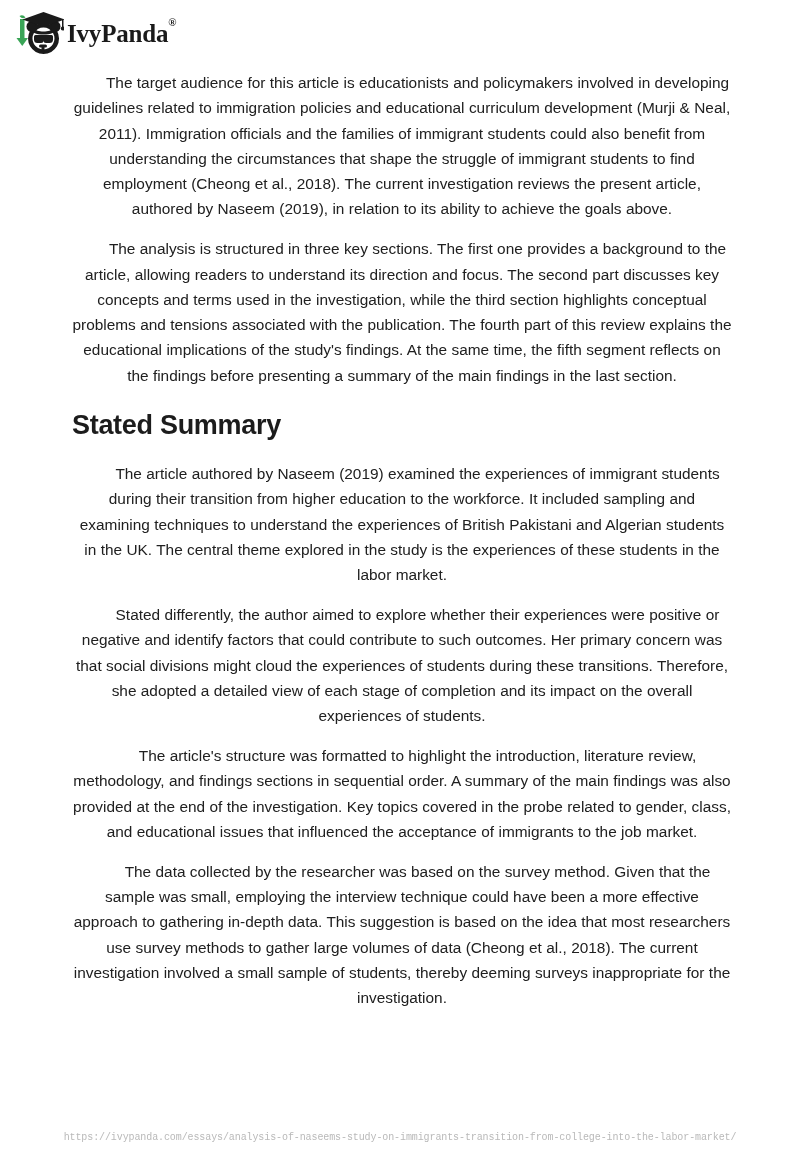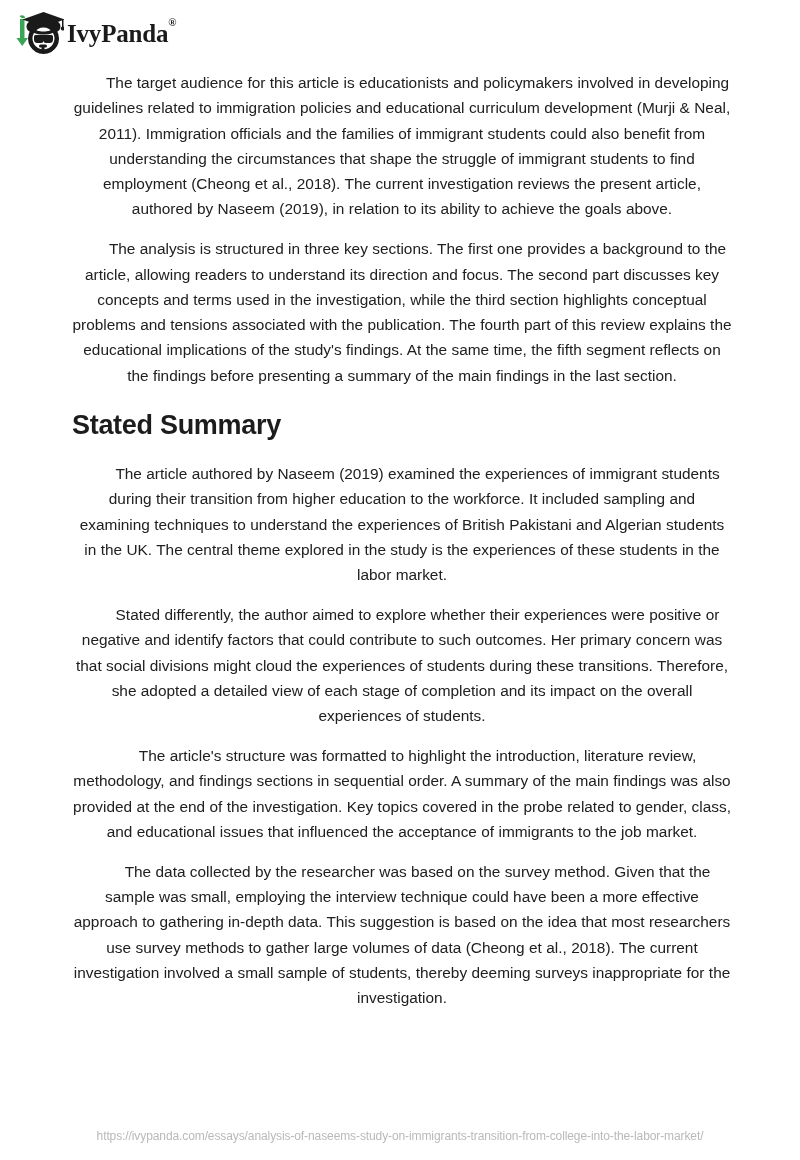--- a/index.html
+++ b/index.html
@@ -104,22 +104,22 @@
   
   .page-footer {
     position: absolute;
     left: 0;
     bottom: 16px;
     width: 800px;
     text-align: center;
   }
   .footer-url {
     display: inline-block;
-    font-family: Liberation Sans, sans-serif;
-    font-size: 12px;
+    font-family: Liberation Mono, monospace;
+    font-size: 10px;
     color: #b9b9b9;
     letter-spacing: -0.1px;
     white-space: nowrap;
   }
 </style>
 </head>
 <body>
 
 <div class="page-header">
 

